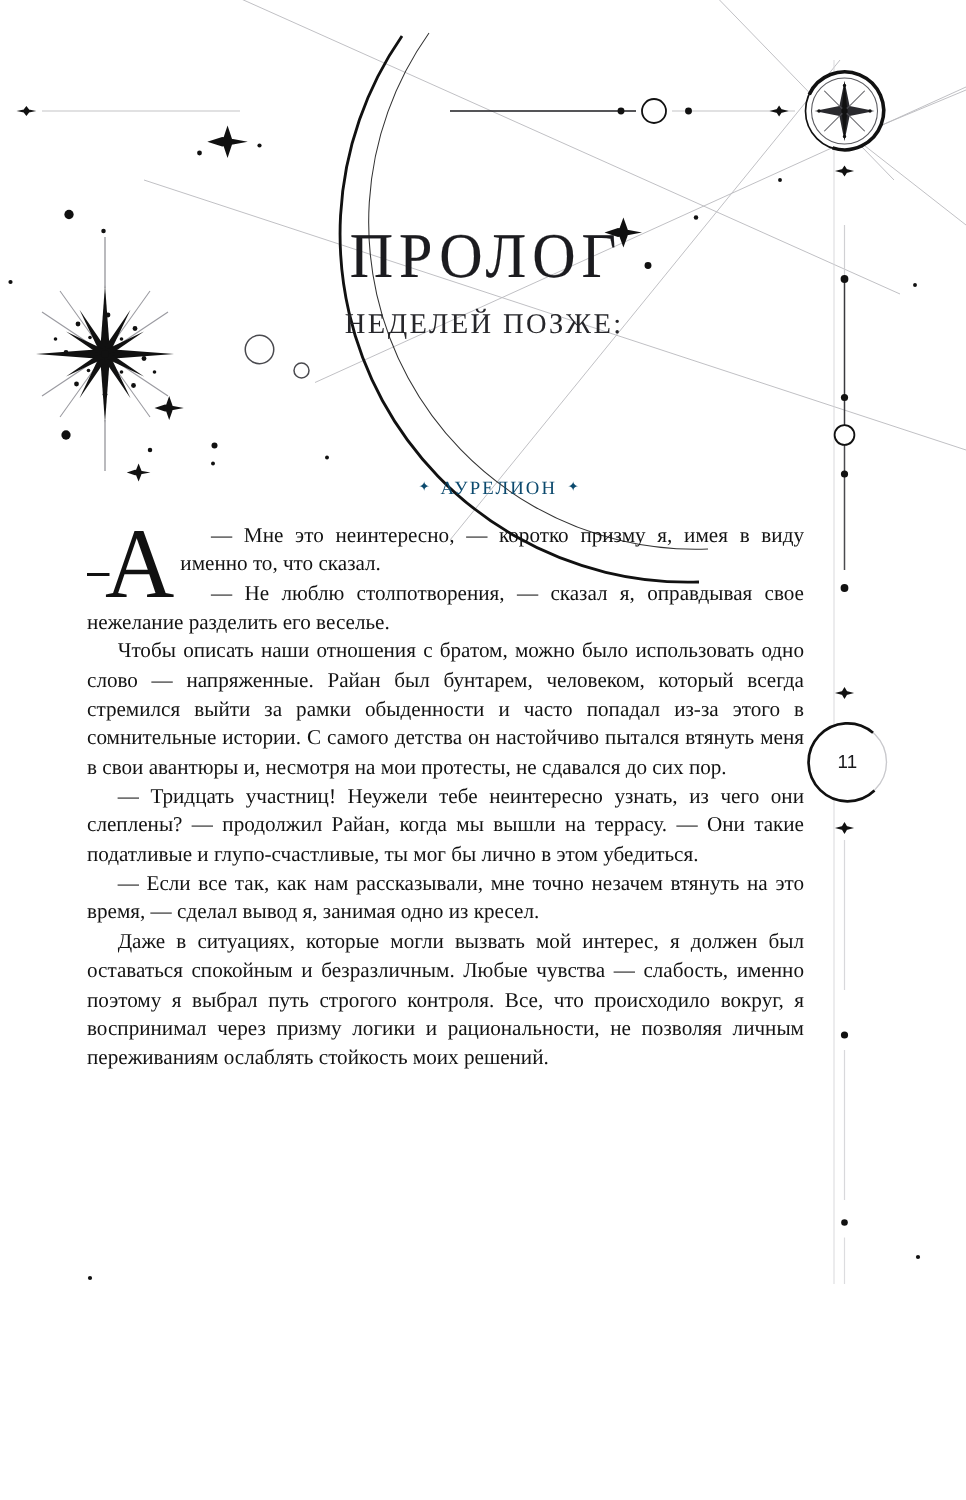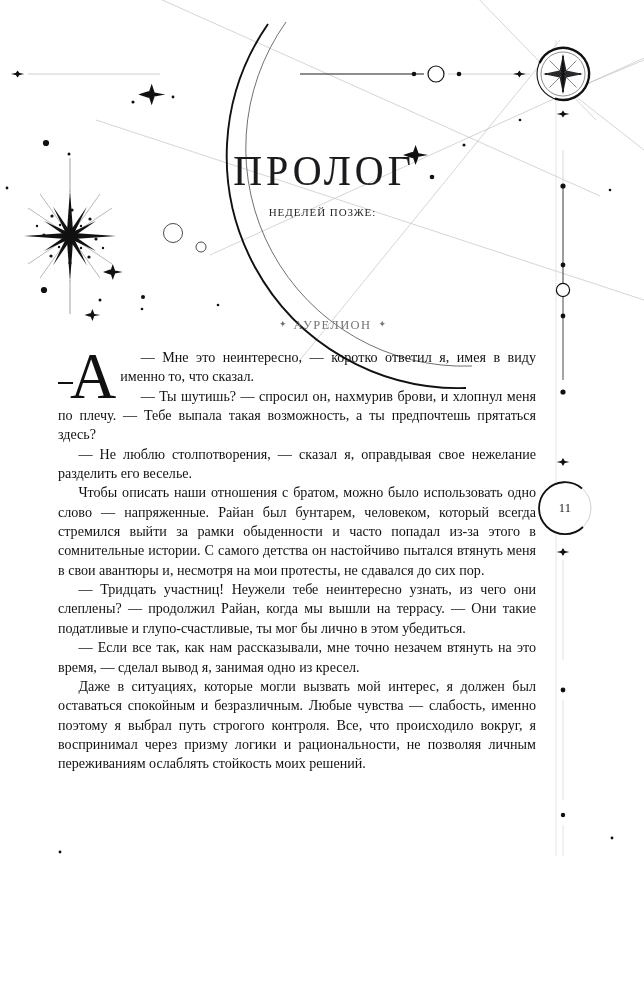--- a/index.html
+++ b/index.html
@@ -40,33 +40,33 @@
     font-weight:400;
     color:#1b1b1f;
     margin:0 0 0 .10em;
     transform:scaleY(1.06);
     transform-origin:center top;
     -webkit-text-stroke:0.1px #1b1b1f;
   }
   .chapter-subtitle{
     margin-top:16px;
     font-family:"Liberation Serif","DejaVu Serif",serif;
-    font-size:11px;
+    font-size:19px;
     letter-spacing:.085em;
     color:#26262a;
     margin-left:.085em;
   }
   .byline{
     position:absolute;
     left:0;right:0;top:318px;
     text-align:center;
     font-family:"Liberation Serif","DejaVu Serif",serif;
     font-size:12.5px;
     letter-spacing:.11em;
-    color:#737373;
+    color:#0c4a6e;
     z-index:5;
     padding-left:21px;
   }
   .byline .spark{
     font-size:9px;
     vertical-align:2px;
     letter-spacing:0;
     padding:0 7px;
   }
 
@@ -117,21 +117,21 @@
 
   
   .folio{
     position:absolute;
     left:534px;top:477px;
     width:62px;height:62px;
     z-index:6;
     display:flex;align-items:center;justify-content:center;
   }
   .folio .num{
-    font-family:Liberation Serif, serif;
+    font-family:Liberation Sans, sans-serif;
     font-size:12.5px;
     color:#19191c;
     position:relative;
     z-index:2;
     letter-spacing:.02em;
   }
   .folio .ring{
     position:absolute;left:0;top:0;width:62px;height:62px;
   }
 </style>
@@ -393,22 +393,21 @@
 
   <div class="body-col">
 
     <p class="first">
       <span class="dropcap-wrap">
         <span class="dropcap-dash"></span>
         <span class="dropcap">А</span>
       </span>
     </p>
 
-    <p>— Мне это неинтересно, — коротко ответил я, имея в виду именно то, что сказал.</p>
-    <p>— Ты шутишь? — спросил он, нахмурив брови, и хлопнул меня по плечу. — Тебе выпала такая возможность, а ты предпочтешь прятаться здесь?</p>
+    <p>— Мне это неинтересно, — коротко призму я, имея в виду именно то, что сказал.</p>
     <p>— Не люблю столпотворения, — сказал я, оправдывая свое нежелание разделить его веселье.</p>
     <p>Чтобы описать наши отношения с братом, можно было использовать одно слово — напряженные. Райан был бунтарем, человеком, который всегда стремился выйти за рамки обыденности и часто попадал из-за этого в сомнительные истории. С самого детства он настойчиво пытался втянуть меня в свои авантюры и, несмотря на мои протесты, не сдавался до сих пор.</p>
     <p>— Тридцать участниц! Неужели тебе неинтересно узнать, из чего они слеплены? — продолжил Райан, когда мы вышли на террасу. — Они такие податливые и глупо-счастливые, ты мог бы лично в этом убедиться.</p>
     <p>— Если все так, как нам рассказывали, мне точно незачем втянуть на это время, — сделал вывод я, занимая одно из кресел.</p>
     <p>Даже в ситуациях, которые могли вызвать мой интерес, я должен был оставаться спокойным и безразличным. Любые чувства — слабость, именно поэтому я выбрал путь строгого контроля. Все, что происходило вокруг, я воспринимал через призму логики и рациональности, не позволяя личным переживаниям ослаблять стойкость моих решений.</p>
   </div>
 
   <div class="folio">
     <svg class="ring" viewBox="0 0 62 62">
       <circle cx="31" cy="31" r="26" fill="#fff" stroke="#c9c9cd" stroke-width="0.9"></circle>

